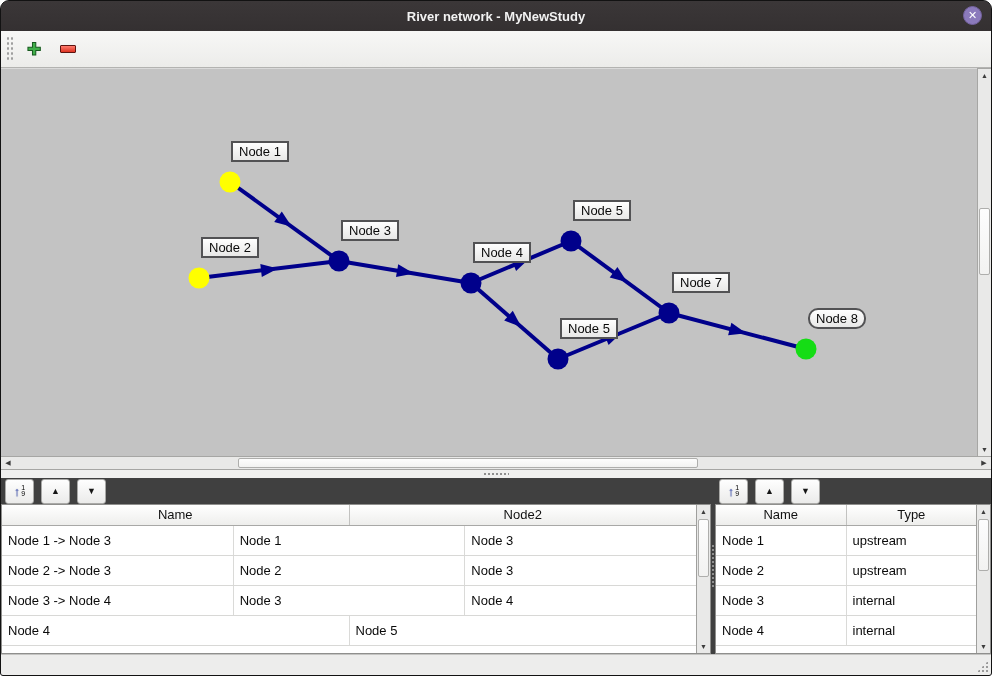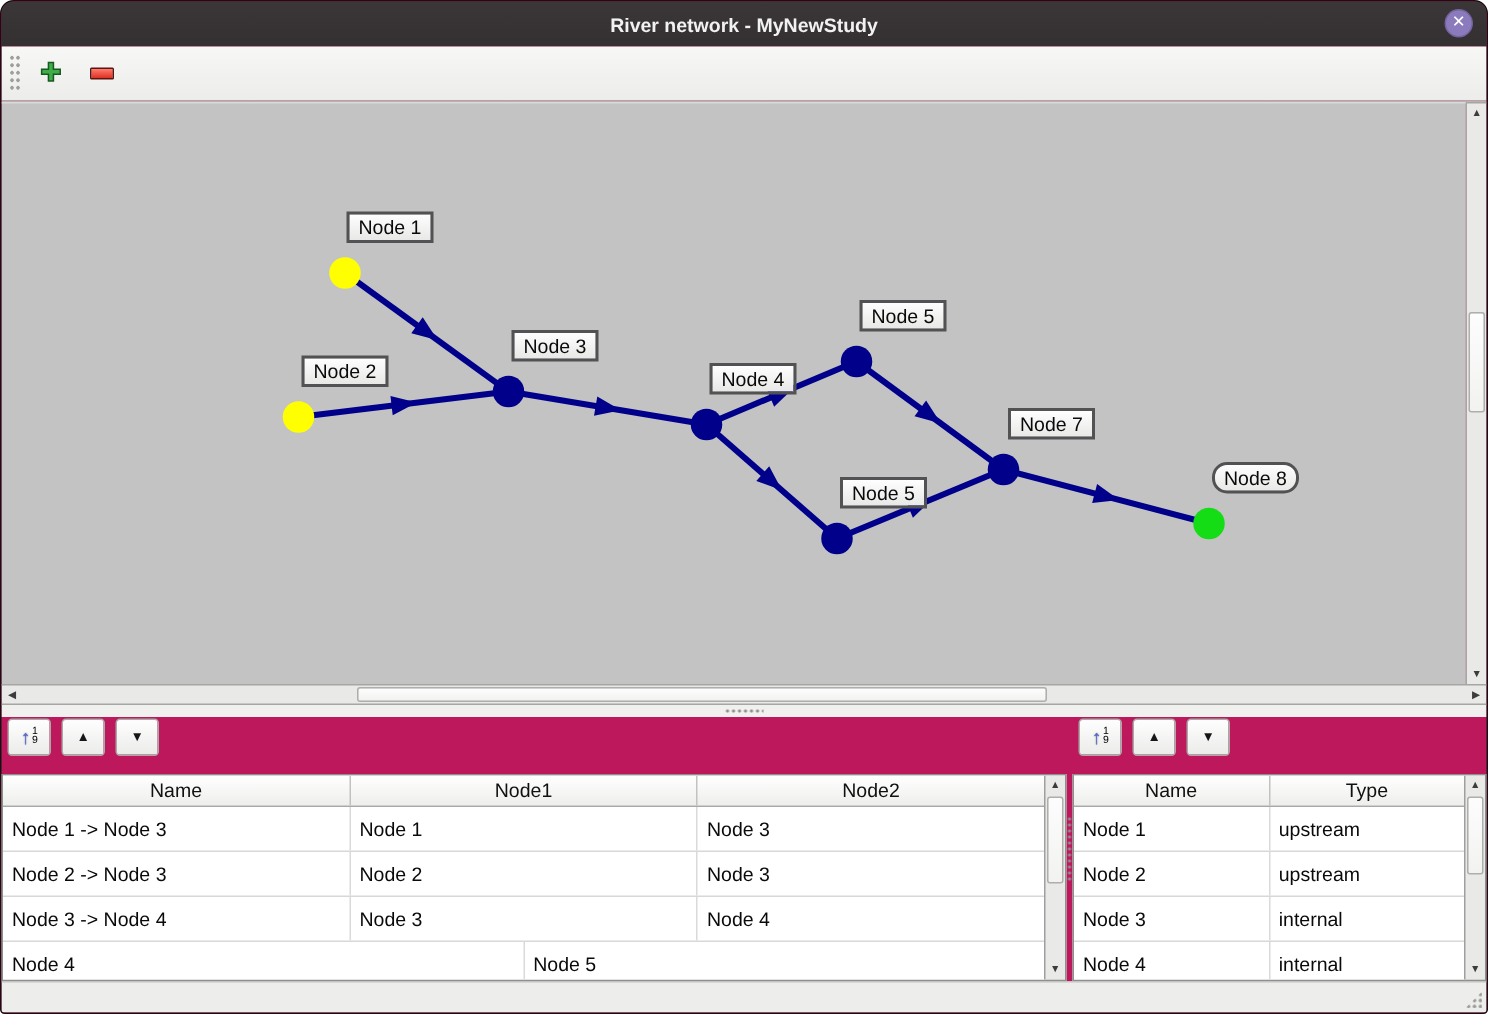--- a/index.html
+++ b/index.html
@@ -4,21 +4,21 @@
 <style>
   * { box-sizing: border-box; margin: 0; padding: 0; }
   body {
     width: 992px; height: 676px; margin: 0; overflow: hidden;
     font-family: "Liberation Sans", "DejaVu Sans", sans-serif;
     background: #ffffff;
   }
   .window {
     position: relative; width: 992px; height: 676px;
     border: 1px solid #121212; border-radius: 9px 9px 3px 3px;
-    overflow: hidden; background: #be185d;
+    overflow: hidden; background: #404040;
   }
   
   .titlebar {
     position: absolute; top: 0; left: 0; right: 0; height: 30px;
     background: linear-gradient(#3b3738, #343031);
     display: flex; align-items: center; justify-content: center;
   }
   .title { color: #f2f2f2; font-size: 13px; font-weight: bold; }
   .closebtn {
     position: absolute; right: 9px; top: 5px; width: 19px; height: 19px;
@@ -70,21 +70,21 @@
   .ptoolbar { height: 26px; display: flex; align-items: center; gap: 7px; padding-left: 4px; }
   .pbtn {
     width: 29px; height: 25px; border: 1px solid #a9a9a7; border-radius: 3px;
     background: linear-gradient(#fefefe, #ebebea);
     display: flex; align-items: center; justify-content: center;
   }
   .tri { font-size: 9px; color: #161616; }
   .sorticon { display: flex; align-items: center; }
   .sarrow { color: #5b6cc7; font-weight: bold; font-size: 13px; text-shadow: 0 0 1px #2a3a7a; }
   .snums { display: flex; flex-direction: column; font-size: 7px; line-height: 6px; color: #000; margin-left: 1px; }
-  .tablebox { flex: 1; display: flex; border: 1px solid #8f8f8d; background: #fff; overflow: hidden; margin-top: 12px; }
+  .tablebox { flex: 1; display: flex; border: 1px solid #8f8f8d; background: #fff; overflow: hidden; }
   .dtable { flex: 1; overflow: hidden; }
   .thead { display: flex; height: 21px; background: linear-gradient(#ffffff, #eeeeec); border-bottom: 1px solid #a8a8a6; }
   .th { flex: 1; text-align: center; font-size: 13px; line-height: 20px; color: #111; border-right: 1px solid #c2c2c0; }
   .th:last-child { border-right: none; }
   .trow { display: flex; height: 30px; border-bottom: 1px solid #d8d8d6; background: #fff; align-items: flex-end; }
   .td { flex: 1; font-size: 13px; line-height: 29px; padding-left: 6px; color: #0a0a0a; border-right: 1px solid #dadad8; overflow: hidden; white-space: nowrap; }
   .td:last-child { border-right: none; }
   .tscroll { width: 14px; border-left: 1px solid #9f9f9d; background: #e9e9e8; display: flex; flex-direction: column; }
   
   .statusbar { position: absolute; top: 653px; left: 0; right: 0; bottom: 0; background: #ededec; border-top: 1px solid #c4c4c2; }
@@ -202,21 +202,20 @@
           <span class="tri">▲</span>
         </div>
         <div class="pbtn">
           <span class="tri">▼</span>
         </div>
       </div>
       <div class="tablebox">
         <div class="dtable">
             <div class="thead">
               <div class="th">Name</div>
-              <div class="th">Node1</div>
               <div class="th">Node2</div>
             </div>
             <div class="trow">
               <div class="td">Node 1 -&gt; Node 3</div>
               <div class="td">Node 1</div>
               <div class="td">Node 3</div>
             </div>
             <div class="trow">
               <div class="td">Node 2 -&gt; Node 3</div>
               <div class="td">Node 2</div>

